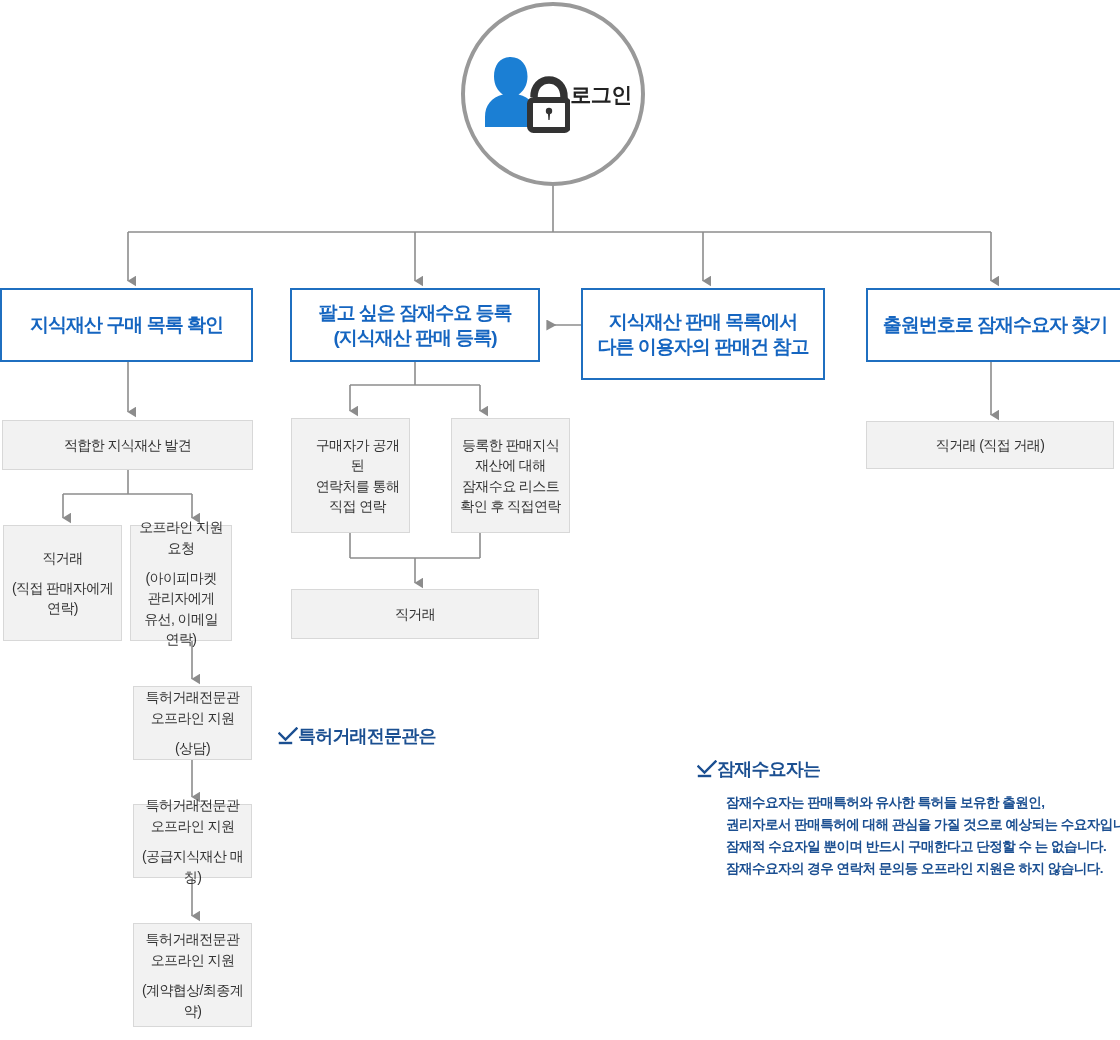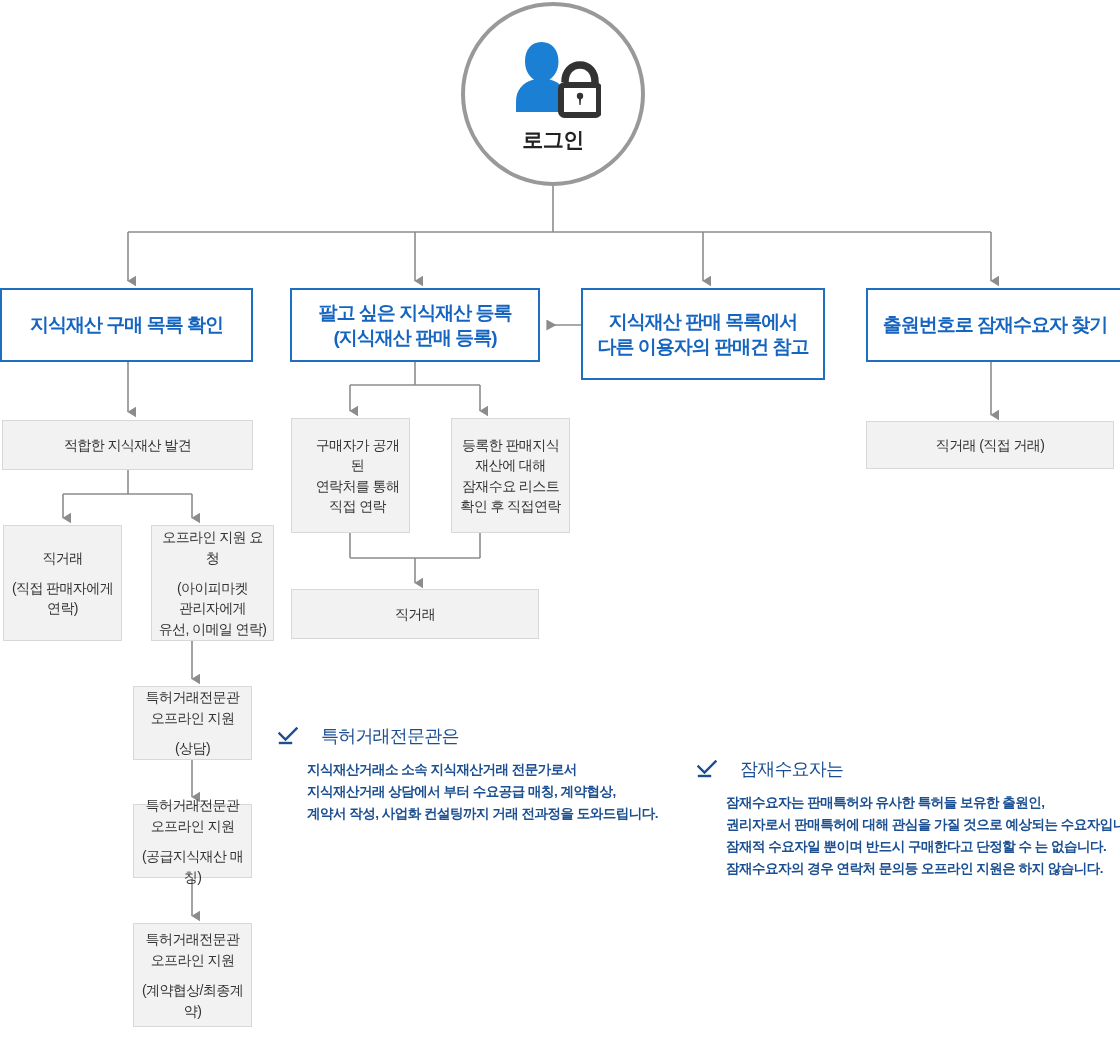--- a/index.html
+++ b/index.html
@@ -20,21 +20,21 @@
   #wires { position: absolute; left: 0; top: 0; width: 1120px; height: 1040px; pointer-events: none; }
 
   
   .login-node {
     position: absolute;
     left: 461px; top: 2px;
     width: 184px; height: 184px;
     border-radius: 50%;
     border: 4px solid #999999;
     background: #ffffff;
-    display: flex; flex-direction: column;
+    display: flex; flex-direction: row;
     align-items: center; justify-content: center;
   }
   .login-art { width: 96px; height: 86px; margin-top: 4px; }
   .login-label {
     font-size: 21px; font-weight: bold; color: #222222;
     letter-spacing: -0.5px; margin-top: 2px;
   }
 
   
   .bluebox {
@@ -64,22 +64,22 @@
     line-height: 1.5;
     letter-spacing: -0.6px;
     padding: 4px 6px;
   }
   .graybox .sub { margin-top: 9px; }
   .graybox .tight { line-height: 1.45; }
 
   
   .legend { position: absolute; }
   .legend-head {
-    display: flex; align-items: center; gap: 23px;
-    color: #1b4f91; font-weight: normal; font-size: 18px;
+    display: flex; align-items: center; gap: 0;
+    color: #1b4f91; font-weight: bold; font-size: 18px;
     letter-spacing: -0.8px;
   }
   .check-icon { width: 20px; height: 18px; flex: 0 0 auto; }
   .legend-body {
     margin-top: 11px; margin-left: 29px;
     color: #1b4f91; font-size: 13.5px; font-weight: bold;
     line-height: 1.62; letter-spacing: -0.5px;
   }
   .legend-body div { white-space: nowrap; }
 </style>
@@ -149,21 +149,21 @@
     </svg>
     <div class="login-label">로그인</div>
   </div>
 
   <div class="bluebox" style="left:0px; top:288px; width:253px; height:74px;text-align:center;">
     <span>지식재산 구매 목록 확인</span>
   </div>
 
   <div class="bluebox" style="left:290px; top:288px; width:250px; height:74px;">
     <span>
-      <span>팔고 싶은 지식재산 등록</span><br>
+      <span>팔고 싶은 잠재수요 등록</span><br>
       <span>(지식재산 판매 등록)</span>
     </span>
   </div>
 
   <div class="bluebox" style="left:581px; top:288px; width:244px; height:92px;">
     <span>
       <span>지식재산 판매 목록에서</span><br>
       <span>다른 이용자의 판매건 참고</span>
     </span>
   </div>
@@ -177,21 +177,21 @@
   </div>
 
   <div class="graybox" style="left:3px; top:525px; width:119px; height:116px;">
     <span>직거래</span>
     <span class="sub tight">
       <span>(직접 판매자에게</span><br>
       <span>연락)</span>
     </span>
   </div>
 
-  <div class="graybox" style="left:151px; top:525px; width:123px; height:116px;">
+  <div class="graybox" style="left:130px; top:525px; width:102px; height:116px;">
     <span>오프라인 지원 요청</span>
     <span class="sub tight">
       <span>(아이피마켓</span><br>
       <span>관리자에게</span><br>
       <span>유선, 이메일 연락)</span>
     </span>
   </div>
 
   <div class="graybox" style="left:133px; top:686px; width:119px; height:74px;">
     <span>
@@ -242,25 +242,20 @@
     <span>직거래 (직접 거래)</span>
   </div>
 
   <div class="legend" style="left:278px; top:724px; width:400px;">
     <div class="legend-head">
       <svg class="check-icon" viewBox="0 0 20 18">
         <path d="M1.5,6.5 L7.5,12.5 L18.5,1.5" fill="none" stroke="#1b4f91" stroke-width="2.4" stroke-linecap="square"></path>
         <path d="M2,16 L13,16" fill="none" stroke="#1b4f91" stroke-width="2.4" stroke-linecap="square"></path>
       </svg>
       <span>특허거래전문관은</span>
-    </div>
-    <div class="legend-body">
-      <div>지식재산거래소 소속 지식재산거래 전문가로서</div>
-      <div>지식재산거래 상담에서 부터 수요공급 매칭, 계약협상,</div>
-      <div>계약서 작성, 사업화 컨설팅까지 거래 전과정을 도와드립니다.</div>
     </div>
   </div>
 
   <div class="legend" style="left:697px; top:724px; width:420px;margin-top:33px;">
     <div class="legend-head">
       <svg class="check-icon" viewBox="0 0 20 18">
         <path d="M1.5,6.5 L7.5,12.5 L18.5,1.5" fill="none" stroke="#1b4f91" stroke-width="2.4" stroke-linecap="square"></path>
         <path d="M2,16 L13,16" fill="none" stroke="#1b4f91" stroke-width="2.4" stroke-linecap="square"></path>
       </svg>
       <span>잠재수요자는</span>

